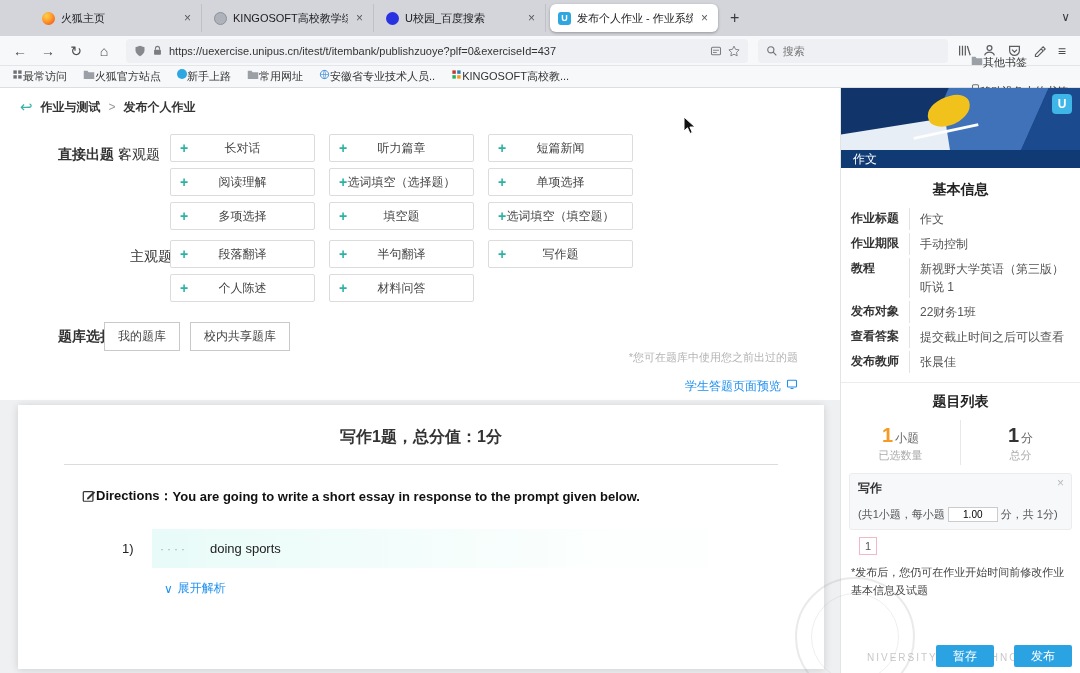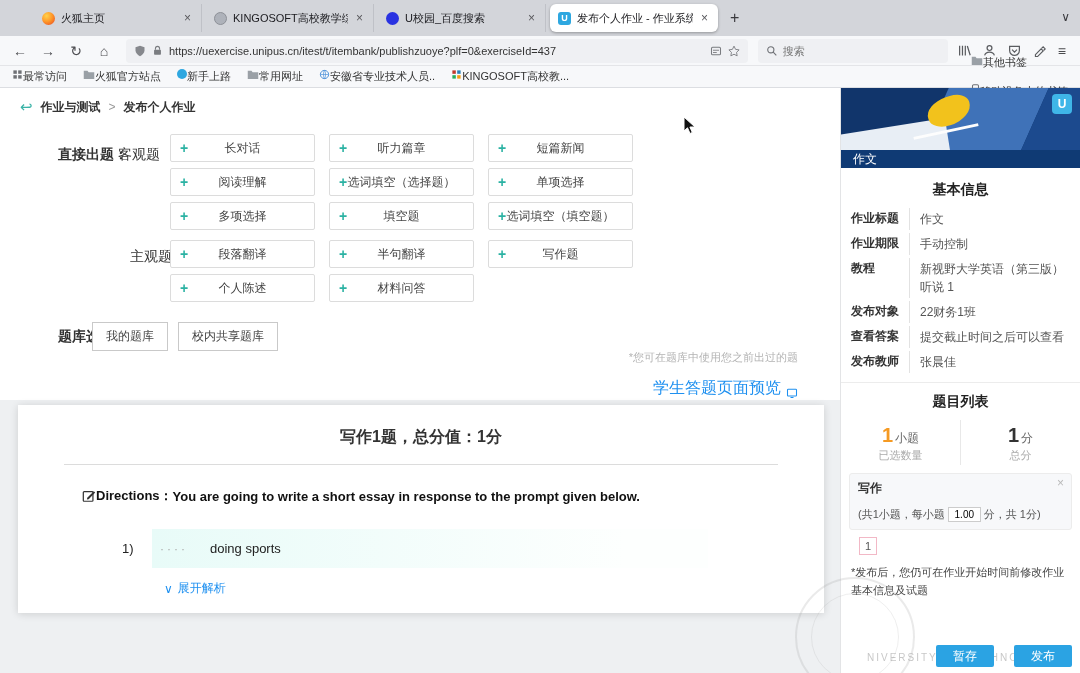--- a/index.html
+++ b/index.html
@@ -45,26 +45,26 @@
   .crumb-sep { color:#999; font-weight:normal; }
 
   .qm-label { position:absolute; font-size:14px; font-weight:bold; color:#333; }
   .qm-sub { position:absolute; font-size:14px; color:#333; }
   .ogrid { position:absolute; left:170px; top:46px; display:grid; grid-template-columns:repeat(3,145px); column-gap:14px; row-gap:6px; }
   .sgrid { position:absolute; left:170px; top:152px; display:grid; grid-template-columns:repeat(3,145px); column-gap:14px; row-gap:6px; }
   .qbtn { height:28px; border:1px solid #dcdcdc; background:#fff; border-radius:2px; position:relative; display:flex; align-items:center; justify-content:center; font-size:12px; color:#444; cursor:pointer; }
   .qbtn .plus { position:absolute; left:9px; color:#2bb2a3; font-weight:bold; font-size:14px; }
 
   .bank-label { position:absolute; top:240px; left:58px; font-size:14px; font-weight:bold; color:#333; }
-  .bank-btns { position:absolute; top:234px; left:92px; display:flex; gap:10px; }
+  .bank-btns { position:absolute; top:234px; left:104px; display:flex; gap:10px; }
   .bank-btn { border:1px solid #c9c9c9; background:#fff; padding:5px 13px; font-size:12px; color:#444; cursor:pointer; }
   .bank-note { position:absolute; top:262px; right:42px; font-size:11px; color:#b3b3b3; }
-  .preview-link { position:absolute; top:290px; right:42px; display:flex; align-items:flex-end; gap:5px; font-size:16px; color:#1e90f0; cursor:pointer; }
-
-  .paper-card { position:absolute; top:317px; left:18px; width:806px; height:208px; background:#fff; box-shadow:0 1px 8px rgba(0,0,0,.14); }
+  .preview-link { position:absolute; top:290px; right:42px; display:flex; align-items:flex-start; gap:5px; font-size:12px; color:#1e90f0; cursor:pointer; }
+
+  .paper-card { position:absolute; top:317px; left:18px; width:806px; height:264px; background:#fff; box-shadow:0 1px 8px rgba(0,0,0,.14); }
   .paper-title { text-align:center; margin-top:22px; font-size:16px; font-weight:bold; color:#333; }
   .paper-hr { margin:16px 46px 0; border-top:1px solid #dcdcdc; }
   .directions { margin:22px 0 0 64px; font-size:13px; font-weight:bold; color:#111; display:flex; align-items:center; gap:0; }
   .item-row { margin:24px 0 0 104px; width:586px; display:flex; align-items:center; font-size:13px; color:#222; }
   .item-no { width:30px; flex:none; }
   .item-hl { flex:1; background:linear-gradient(90deg,#e8fbf8 0%, #fdfffe 85%); padding:12px 8px; display:flex; align-items:center; gap:22px; }
   .dots { color:#aaa; letter-spacing:3px; font-size:12px; }
   .expand { margin:12px 0 0 146px; color:#1e90f0; font-size:12px; display:flex; align-items:center; gap:5px; cursor:pointer; }
 
   
@@ -90,21 +90,21 @@
   .scell.first { border-right:1px solid #e8e8e8; }
   .snum { font-size:20px; font-weight:bold; color:#f59a23; }
   .snum.dark { color:#333; }
   .sunit { font-size:12px; color:#666; margin-left:2px; }
   .scaption { font-size:11px; color:#aaa; margin-top:1px; }
 
   .icard { margin:8px 8px 0; background:#f7f8fa; border:1px solid #ececec; border-radius:3px; padding:6px 8px 7px; position:relative; }
   .icard-close { position:absolute; top:2px; right:7px; color:#b9b9b9; font-size:12px; cursor:pointer; }
   .icard-title { font-size:12px; font-weight:bold; color:#333; }
   .icard-detail { font-size:11px; color:#555; margin-top:10px; display:flex; align-items:flex-end; gap:3px; white-space:nowrap; }
-  .score-input { width:33px; height:15px; border:1px solid #ccc; font-size:10px; text-align:center; padding:0; font-family:"Liberation Sans",sans-serif; background:#fff; }
+  .score-input { width:50px; height:15px; border:1px solid #ccc; font-size:10px; text-align:center; padding:0; font-family:"Liberation Sans",sans-serif; background:#fff; }
   .page-box { width:18px; height:18px; border:1px solid #f2b8c6; color:#555; font-size:11px; display:flex; align-items:center; justify-content:center; margin:7px 0 0 18px; background:#fff; }
   .sb-note { margin:9px 10px 0; font-size:11px; color:#444; line-height:1.6; }
 
   .sb-actions { position:absolute; bottom:6px; right:8px; display:flex; gap:20px; z-index:2; }
   .sb-btn { min-width:58px; height:22px; line-height:22px; text-align:center; background:#2ba3e3; color:#fff; font-size:12px; border-radius:2px; cursor:pointer; }
   .wm-text { position:absolute; bottom:10px; left:26px; z-index:1; color:rgba(130,130,130,.45); font-size:10px; letter-spacing:2px; white-space:nowrap; pointer-events:none; }
   .wm-circle { position:absolute; bottom:-24px; left:-46px; width:120px; height:120px; border:2px solid rgba(160,160,160,.22); border-radius:50%; pointer-events:none; }
   .wm-circle2 { position:absolute; bottom:-8px; left:-30px; width:88px; height:88px; border:1px solid rgba(160,160,160,.18); border-radius:50%; pointer-events:none; }
 
   .cursor { position:absolute; left:683px; top:116px; z-index:99; pointer-events:none; }

